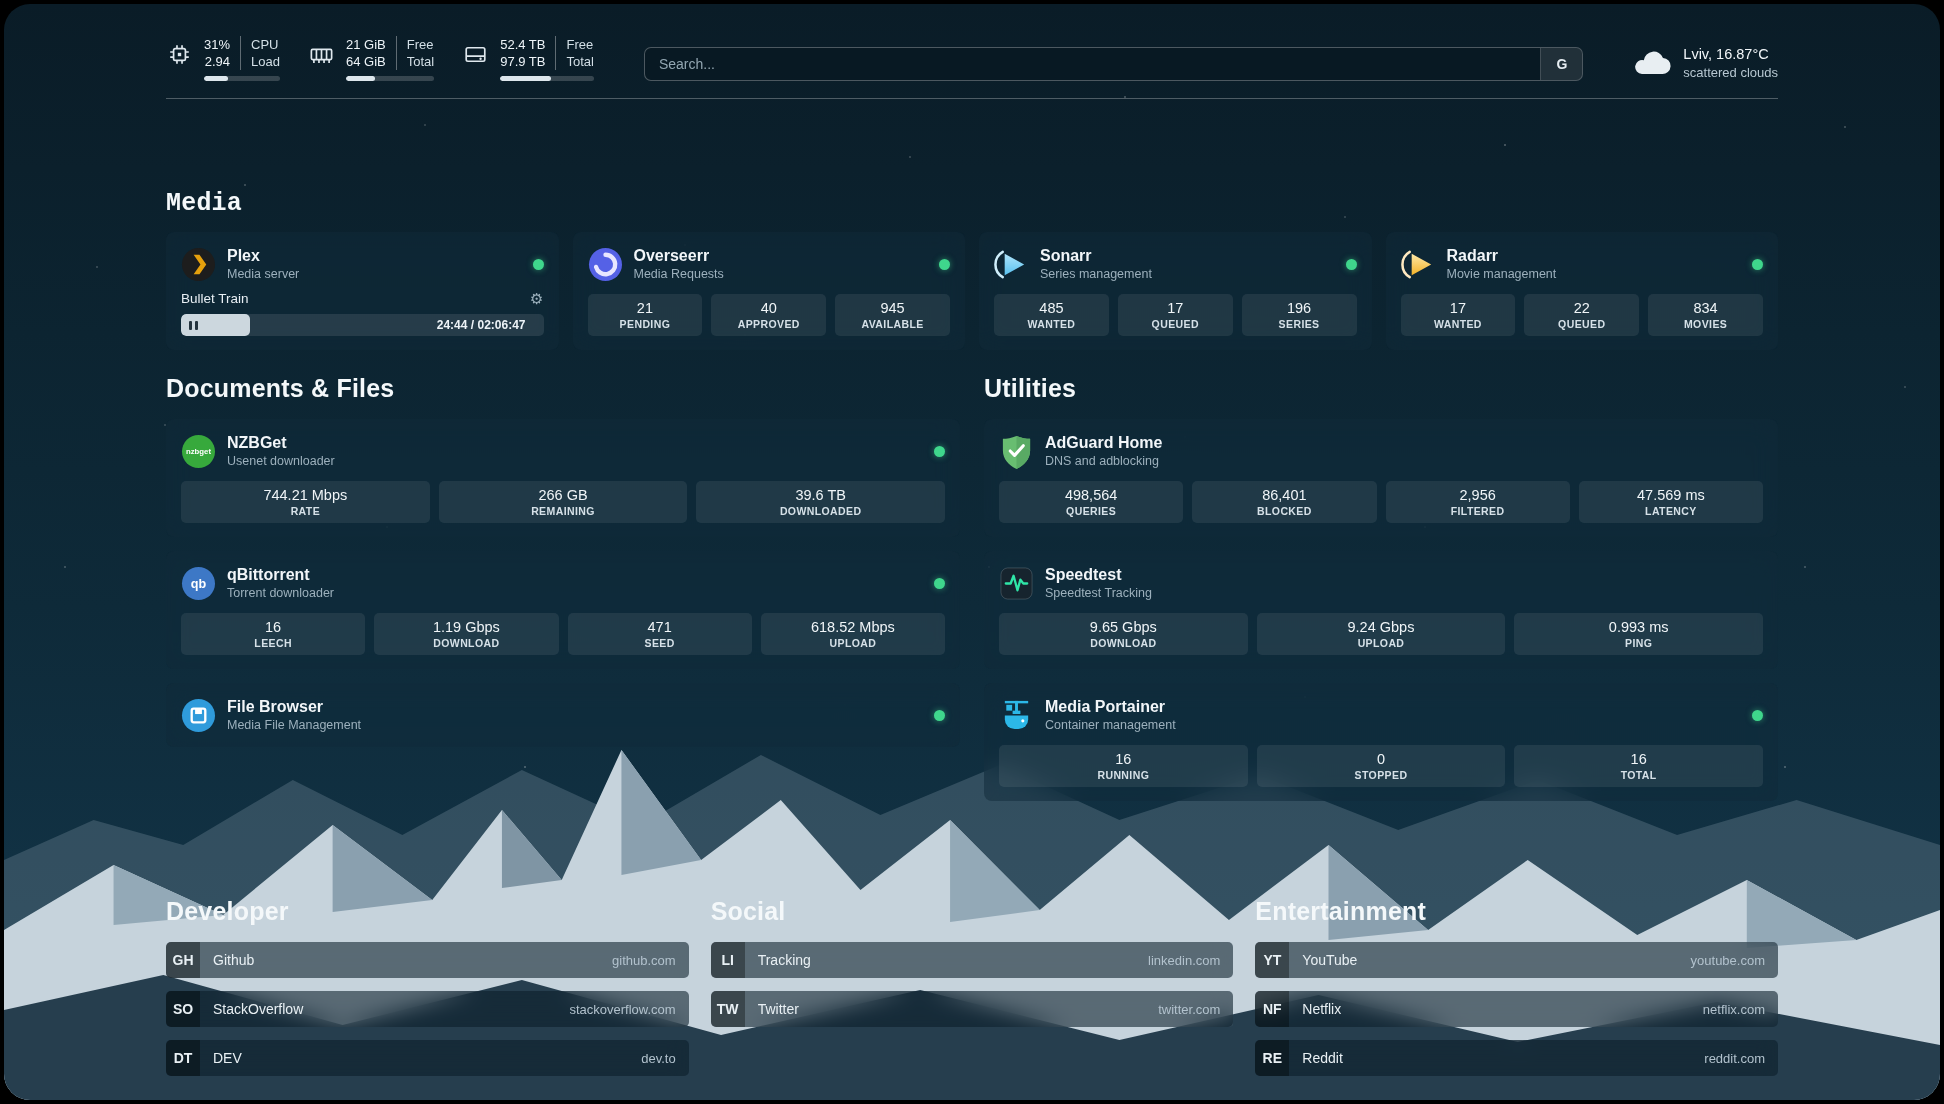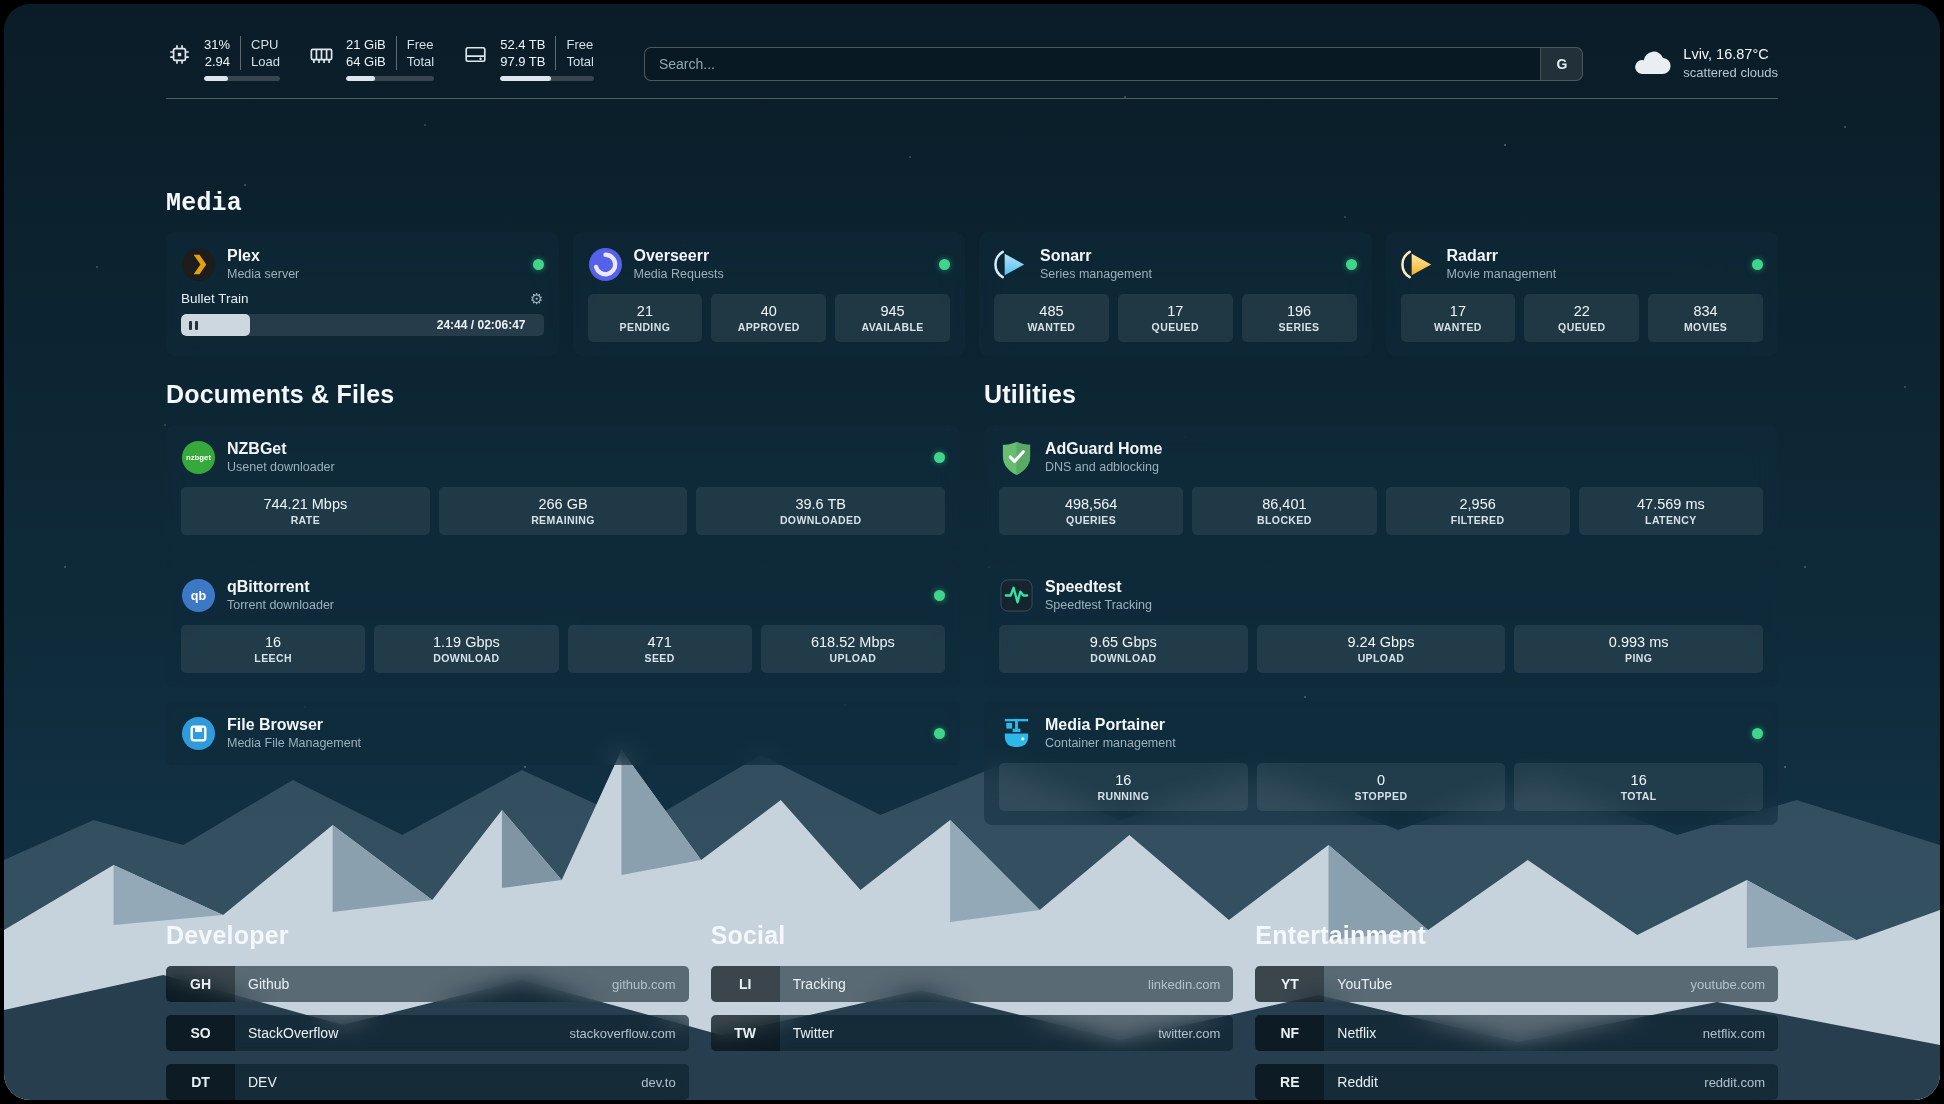--- a/index.html
+++ b/index.html
@@ -64,21 +64,21 @@
   .svc-icon{ width:35px; height:35px; flex:none; display:flex; align-items:center; justify-content:center; }
   .svc-icon svg{ width:35px; height:35px; }
   .svc-meta{ display:flex; flex-direction:column; }
   .svc-name{ font-size:16px; font-weight:600; color:#f2f6f9; line-height:20px; }
   .svc-desc{ font-size:12.5px; color:#9db1bd; line-height:16px; }
   .status-dot{ margin-left:auto; width:11px; height:11px; border-radius:50%; background:#3fd68c; box-shadow:0 0 6px rgba(63,214,140,.55); }
 
   .stats{ display:grid; gap:9px; margin-top:12px; }
   .stats.c3{ grid-template-columns:repeat(3,1fr); }
   .stats.c4{ grid-template-columns:repeat(4,1fr); }
-  .stat{ background:rgba(255,255,255,.08); border-radius:5px; height:48px; display:flex; flex-direction:column; align-items:center; justify-content:center; gap:2px; }
+  .stat{ background:rgba(255,255,255,.08); border-radius:5px; height:42px; display:flex; flex-direction:column; align-items:center; justify-content:center; gap:2px; }
   .stat-value{ font-size:14.5px; color:#f0f5f8; }
   .stat-label{ font-size:10.5px; font-weight:700; color:#d6e1e8; letter-spacing:.4px; }
 
   
   .plex-now{ display:flex; align-items:center; margin-top:9px; }
   .now-title{ font-size:13.5px; color:#e8eff4; }
   .gear{ margin-left:auto; color:#9db1bd; font-size:15px; cursor:pointer; line-height:1; }
   .player{ position:relative; margin-top:8px; height:22px; background:rgba(255,255,255,.1); border-radius:5px; overflow:hidden; }
   .player-fill{ position:absolute; left:0; top:0; bottom:0; background:#ccd7de; border-radius:5px; display:flex; align-items:center; padding-left:8px; }
   .pause-bars{ display:inline-flex; gap:3px; }
@@ -88,21 +88,21 @@
   .two-col{ display:grid; grid-template-columns:1fr 1fr; gap:24px; margin-top:24px; }
   .col .section-title{ margin-bottom:16px; }
   .col .card{ margin-bottom:14px; }
   .col .card:last-child{ margin-bottom:0; }
 
   
   .bookmarks{ display:grid; grid-template-columns:repeat(3,1fr); gap:22px; margin-top:56px; padding-bottom:40px; }
   .bm-col .section-title{ margin-bottom:16px;margin-top:40px; }
   .bm-row{ display:flex; align-items:center; height:36px; background:rgba(11,29,41,.58); backdrop-filter:blur(10px); -webkit-backdrop-filter:blur(10px); border-radius:5px; margin-bottom:13px; overflow:hidden; cursor:pointer; }
   .bm-row:last-child{ margin-bottom:0; }
-  .bm-abbr{ width:69px; align-self:stretch; display:flex; align-items:center; justify-content:center; background:rgba(0,0,0,.34); font-weight:700; font-size:14px; color:#e9f0f4; }
+  .bm-abbr{ width:34px; align-self:stretch; display:flex; align-items:center; justify-content:center; background:rgba(0,0,0,.34); font-weight:700; font-size:14px; color:#e9f0f4; }
   .bm-name{ margin-left:13px; font-size:14px; color:#e9f0f4; }
   .bm-url{ margin-left:auto; margin-right:13px; font-size:13px; color:#b2c2cd; }
 </style>
 </head>
 <body>
 
 <div class="screen">
 
   <svg class="mountains" viewBox="0 0 1944 470" preserveAspectRatio="none">
     <path d="M0 230 L90 190 L180 215 L290 150 L400 205 L520 140 L640 195 L760 125 L880 185 L1000 135 L1120 190 L1260 145 L1400 200 L1540 150 L1680 205 L1800 170 L1944 215 L1944 470 L0 470 Z" fill="#5e7584" opacity="0.45"></path>

